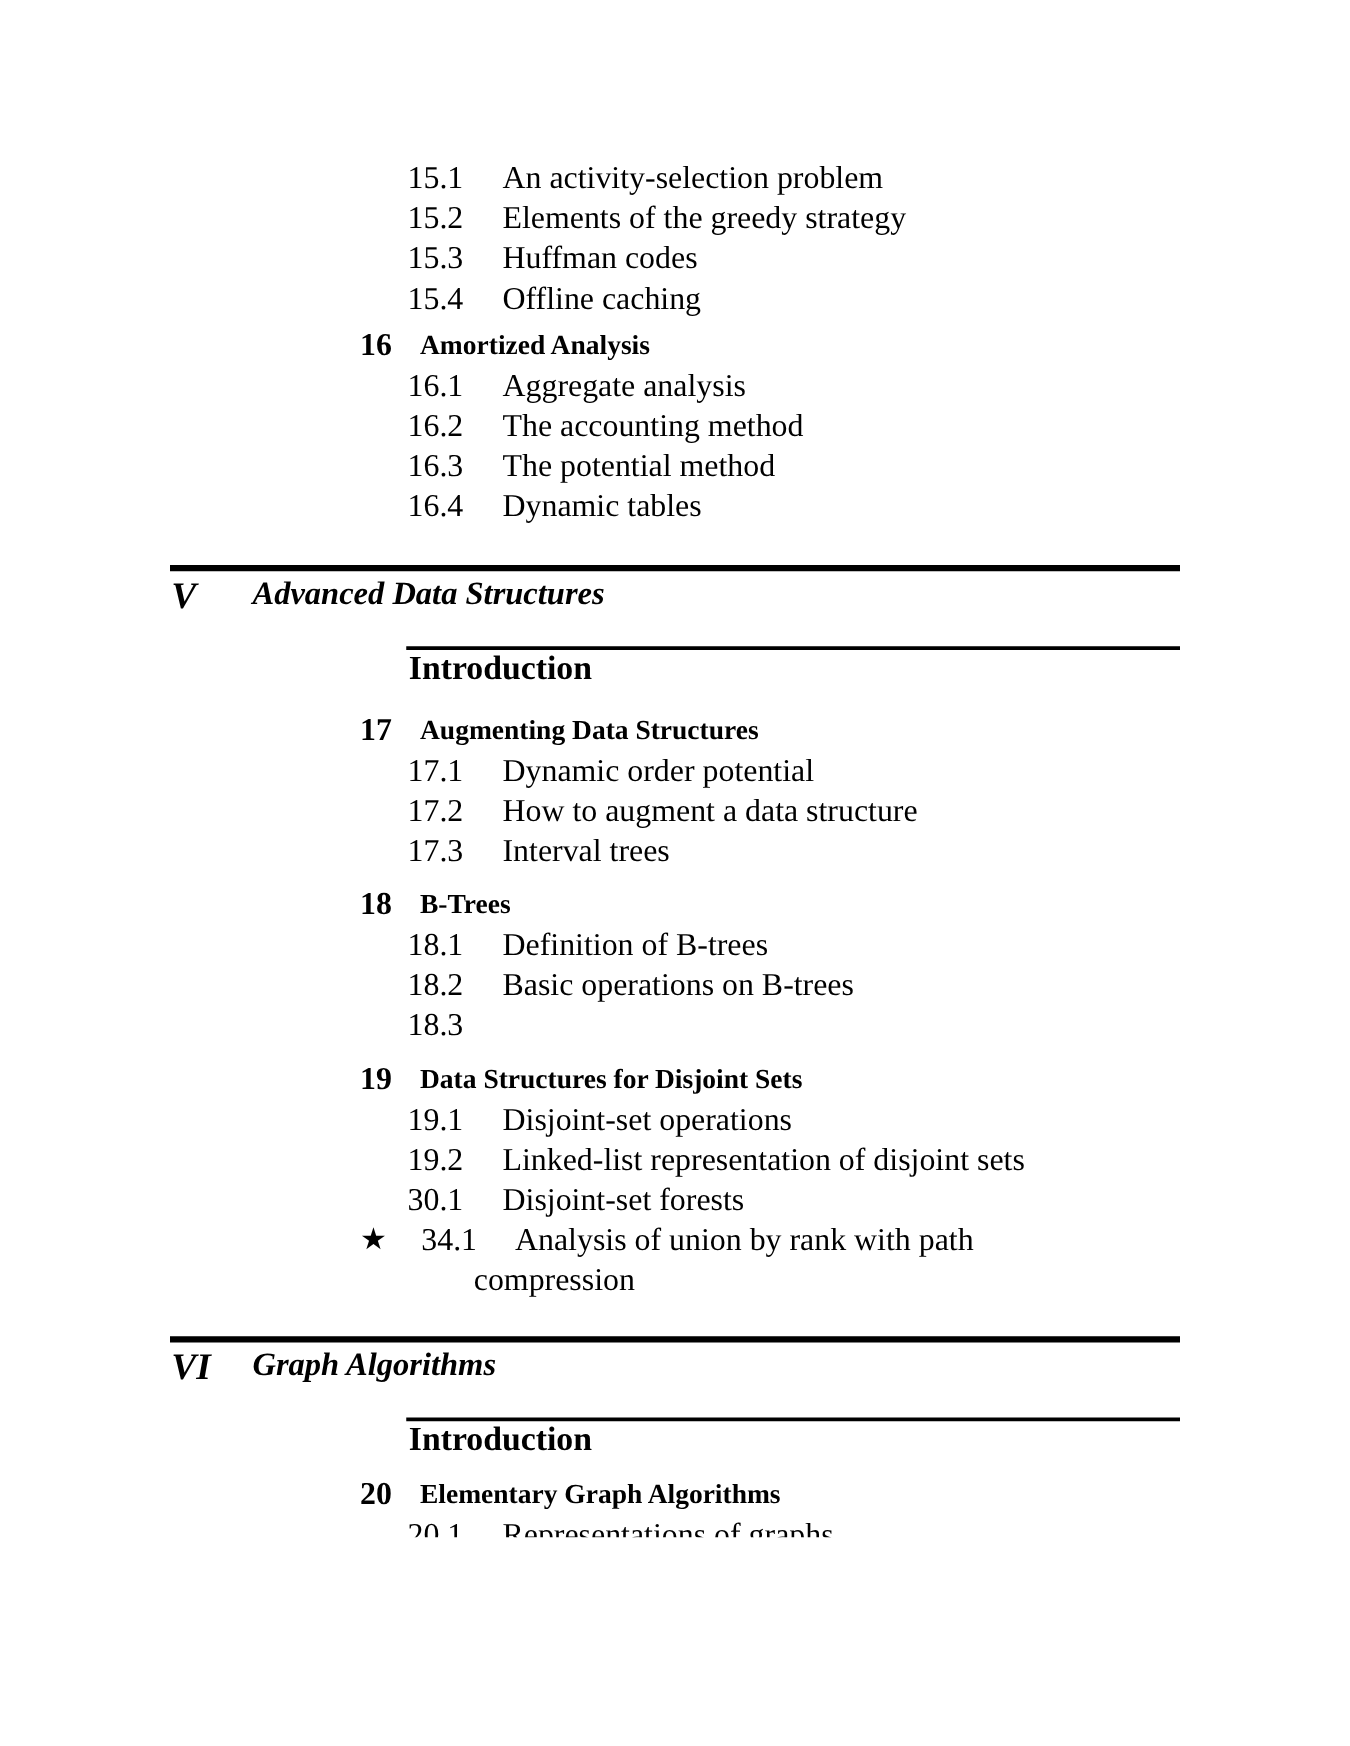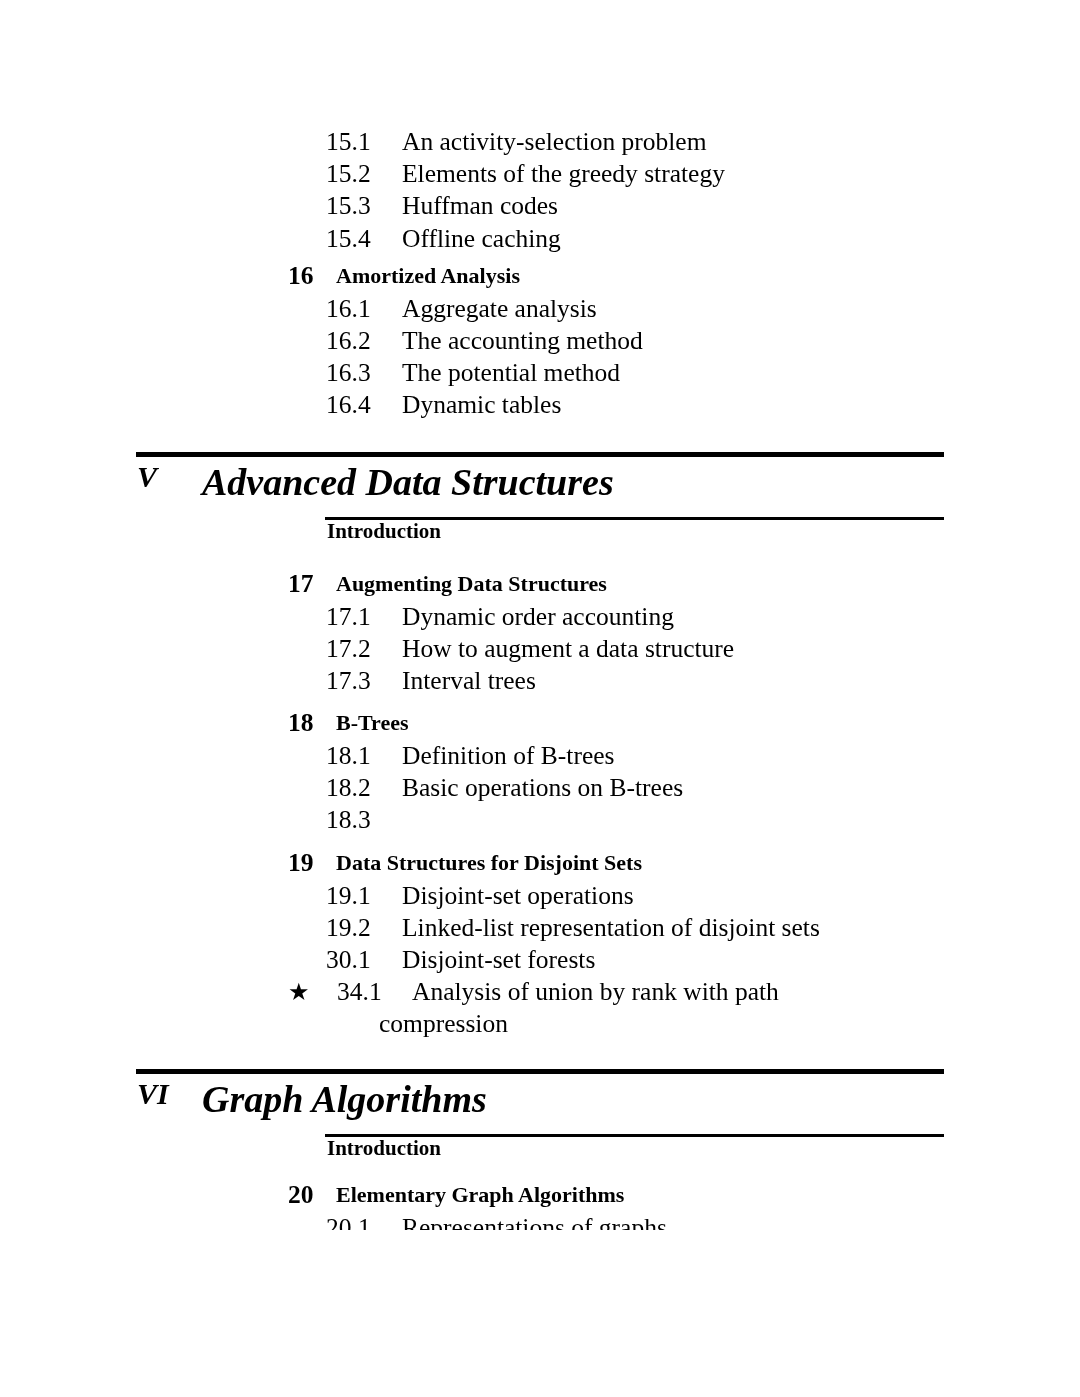--- a/index.html
+++ b/index.html
@@ -101,40 +101,40 @@
     left: 137px;
     top: 8px;
     font-size: 30px;
     font-weight: bold;
     font-style: italic;
   }
   .part-title {
     position: absolute;
     left: 202px;
     top: 8px;
-    font-size: 38px;
+    font-size: 26px;
     font-weight: bold;
     font-style: italic;
   }
   .intro-rule {
     position: absolute;
     left: 325px;
     width: 619px;
     height: 3px;
     background: #000;
   }
   .intro-head {
     position: relative;
     height: 38px;
   }
   .intro-label {
     position: absolute;
     left: 327px;
     top: 2px;
-    font-size: 21px;
+    font-size: 27px;
     font-weight: bold;
   }
 </style>
 </head>
 <body>
 
 <div id="page">
   <div class="toc" style="top:126px;">
 
     <div>
@@ -190,21 +190,21 @@
         <span class="intro-label">Introduction</span>
       </div>
 
       <div class="row chapter" style="margin-top:12px;">
         <span class="num">17</span>
         <span class="txt">Augmenting Data Structures</span>
       </div>
       <div class="after-chapter">
         <div class="row section">
           <span class="num">17.1</span>
-          <span class="txt">Dynamic order accounting</span>
+          <span class="txt">Dynamic order potential</span>
         </div>
         <div class="row section">
           <span class="num">17.2</span>
           <span class="txt">How to augment a data structure</span>
         </div>
         <div class="row section">
           <span class="num">17.3</span>
           <span class="txt">Interval trees</span>
         </div>
       </div>

